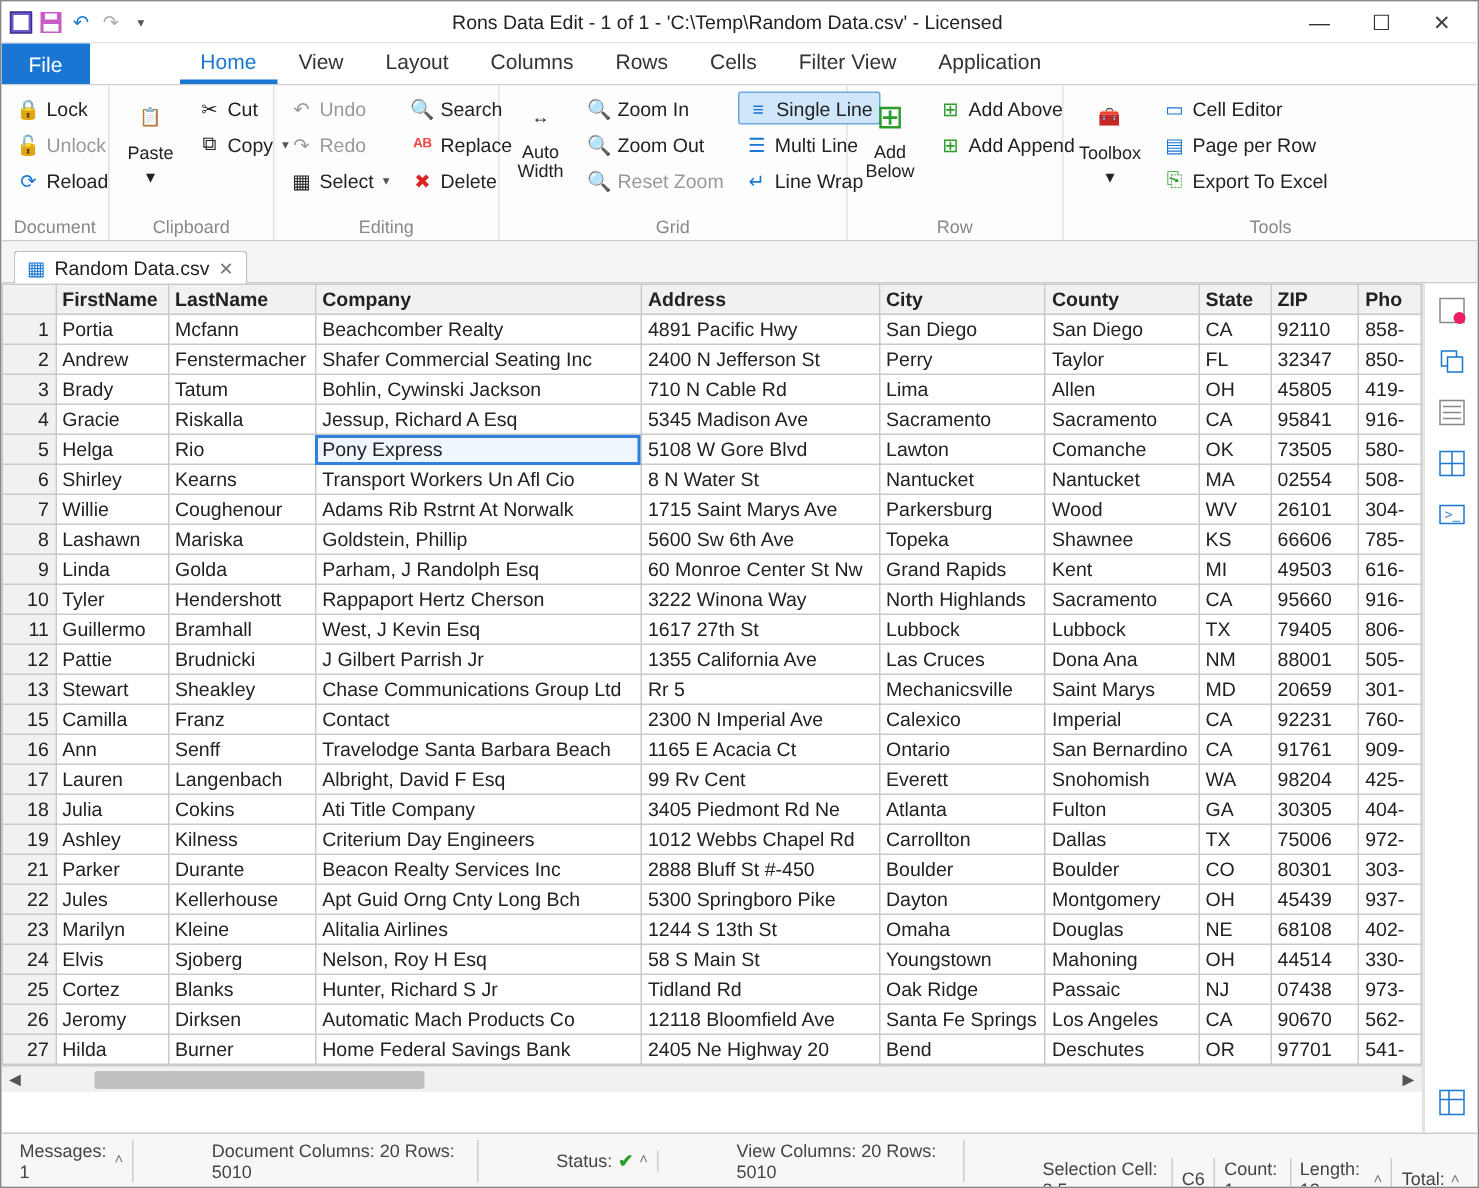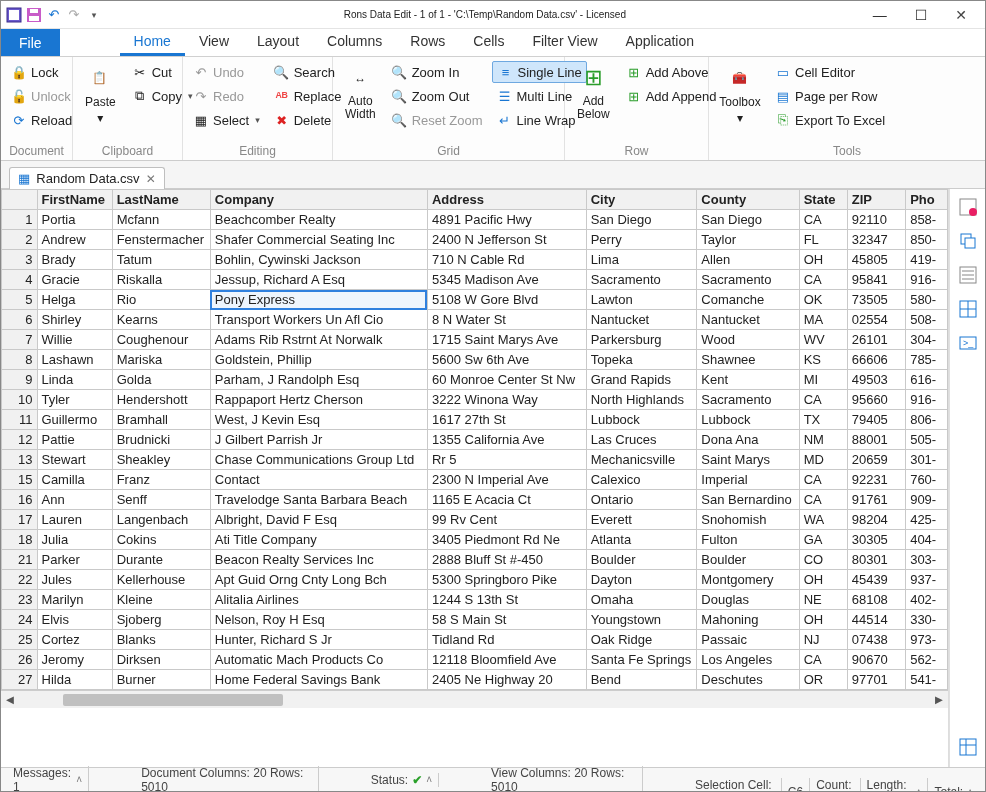--- a/index.html
+++ b/index.html
@@ -19,21 +19,21 @@
     .titlebar {
       height: 28px;
       background: #fff;
       display: flex;
       align-items: center;
       padding: 0 4px;
       border-bottom: 1px solid #e4e4e4;
     }
     .titlebar .qa-icons { display:flex; gap:2px; align-items:center; }
     .qa-ico { width:18px; height:18px; display:flex; align-items:center; justify-content:center; }
-    .titlebar .title { flex:1; text-align:center; font-size:10px; }
+    .titlebar .title { flex:1; text-align:center; font-size:13px; }
     .win-buttons { display:flex; gap:16px; padding-right:8px; }
     .win-btn { font-size:14px; color:#333; padding:2px 6px; }
     .win-btn.close { color:#444; }
     .ico-svg { width:16px; height:16px; }
     
     .menubar {
       height: 28px;
       background: #fff;
       display:flex;
       align-items:stretch;
@@ -104,21 +104,21 @@
     .sel-cell { outline:2px solid #2f80de; outline-offset:-2px; background:#eef5fd;}
     .grid tbody tr td:first-child{ text-align:right;}
     
     .hscroll { height:18px; background:#f1f1f1; border-top:1px solid #ccc; position:relative; display:flex; align-items:center; }
     .hscroll .thumb { background:#c0c0c0; height:12px; width:220px; margin-left:44px; border-radius:2px;}
     .hscroll .arrow { width:18px; text-align:center; color:#555;}
     
     .right-sidebar { width:36px; background:#fff; border-left:1px solid #e0e0e0; display:flex; flex-direction:column; align-items:center; padding-top:6px; gap:10px;}
     .sb-ico { width:24px; height:24px; display:flex; align-items:center; justify-content:center;}
     
-    .statusbar { height:24px; background:#f7f7f7; border-top:1px solid #ccc; display:flex; align-items:center; font-size:12px; color:#444; padding:0 6px;gap:46px;}
+    .statusbar { height:36px; background:#f7f7f7; border-top:1px solid #ccc; display:flex; align-items:center; font-size:12px; color:#444; padding:0 6px;gap:46px;}
     .statusbar .seg { padding:0 6px; border-right:1px solid #ccc; display:flex; align-items:center; gap:4px;}
     .statusbar .seg:last-child{border-right:none;}
     .statusbar .right { margin-left:auto; display:flex;margin-top:25px;}
     .caret-up { font-size:10px; color:#777;}
     .ok-circle{ color:#2aa02a; font-weight:bold;}
   </style>
 </head>
 <body>
 
 <div class="titlebar">
@@ -559,20 +559,32 @@
             <td class="rownum">18</td>
             <td>Julia</td>
             <td>Cokins</td>
             <td>Ati Title Company</td>
             <td>3405 Piedmont Rd Ne</td>
             <td>Atlanta</td>
             <td>Fulton</td>
             <td>GA</td>
             <td>30305</td>
             <td>404-</td>
+          </tr>
+          <tr>
+            <td class="rownum">19</td>
+            <td>Ashley</td>
+            <td>Kilness</td>
+            <td>Criterium Day Engineers</td>
+            <td>1012 Webbs Chapel Rd</td>
+            <td>Carrollton</td>
+            <td>Dallas</td>
+            <td>TX</td>
+            <td>75006</td>
+            <td>972-</td>
           </tr>
           <tr>
             <td class="rownum">21</td>
             <td>Parker</td>
             <td>Durante</td>
             <td>Beacon Realty Services Inc</td>
             <td>2888 Bluff St  #-450</td>
             <td>Boulder</td>
             <td>Boulder</td>
             <td>CO</td>

